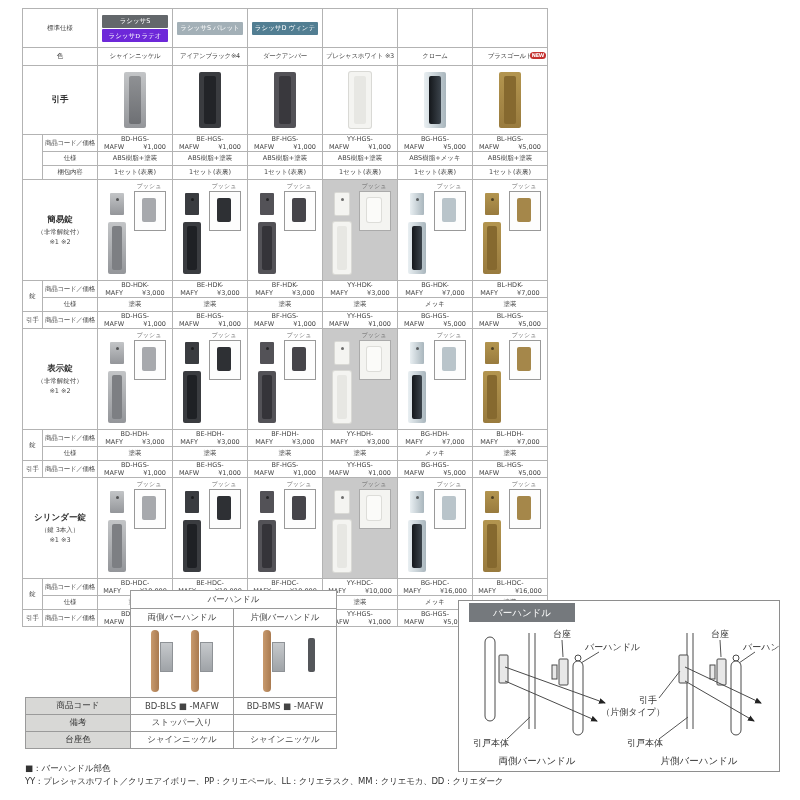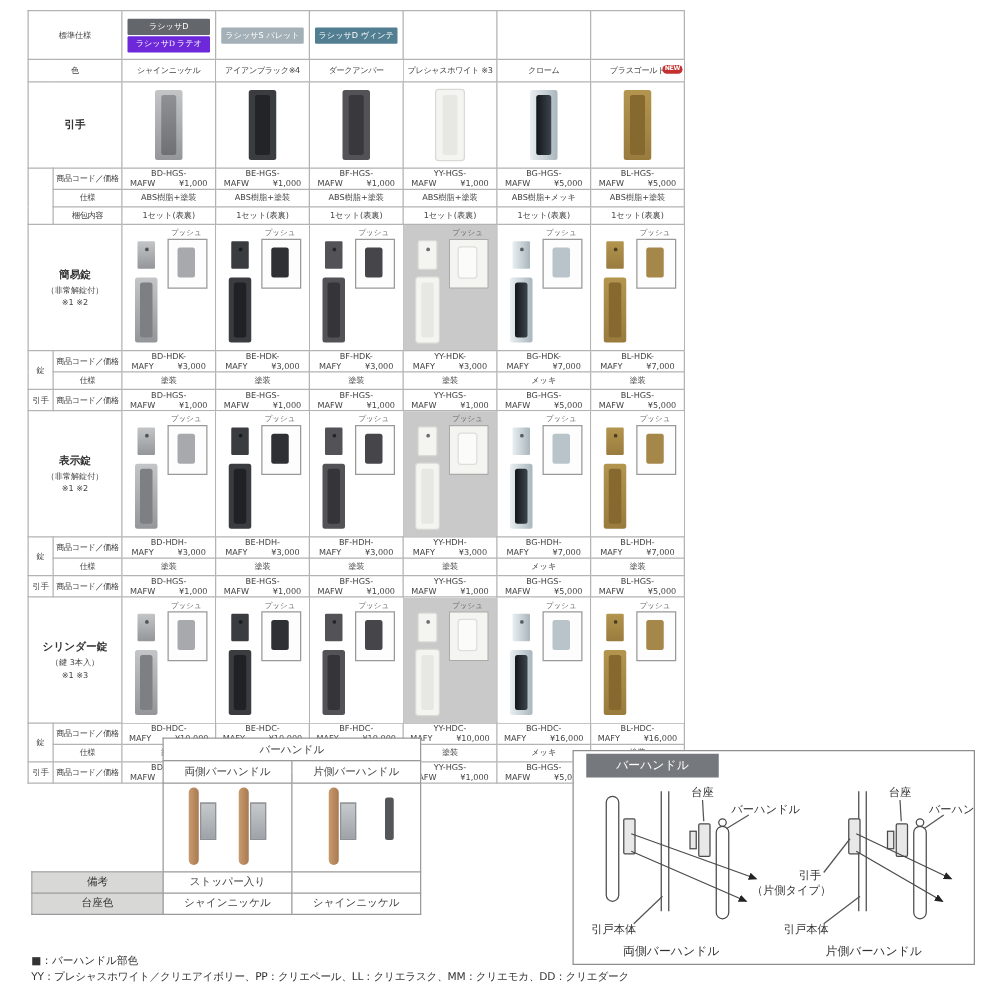--- a/index.html
+++ b/index.html
@@ -107,21 +107,21 @@
       <col style="width:75px">
     <col style="width:75px">
       <col style="width:75px">
       <col style="width:75px">
   </colgroup>
 
   <tbody>
       <tr class="h38">
     <td colspan="2" class="lbl">標準仕様</td>
     <td class="badges">
-      <div class="badge b-s">ラシッサD</div>
+      <div class="badge b-s">ラシッサS</div>
       <div class="badge b-lateo">ラシッサD ラテオ</div>
     </td>
     <td class="badges">
       <div class="badge b-pal">ラシッサS パレット</div>
     </td>
     <td class="badges">
       <div class="badge b-vin">ラシッサD ヴィンティア</div>
     </td>
     <td></td>
     <td></td>
@@ -433,20 +433,25 @@
   <tr>
     <td class="ghost"></td>
     <td class="bar-imgcell">
       <span class="wunit"><span class="bplate"></span><span class="wbar"></span></span>
       <span class="wunit"><span class="bplate"></span><span class="wbar"></span></span>
     </td>
     <td class="bar-imgcell">
       <span class="wunit"><span class="bplate"></span><span class="wbar"></span></span>
       <span class="darkbar"></span>
     </td>
+  </tr>
+  <tr>
+    <td class="lbl2">商品コード</td>
+    <td>BD-BLS ■ -MAFW</td>
+    <td>BD-BMS ■ -MAFW</td>
   </tr>
   <tr>
     <td class="lbl2">備考</td>
     <td>ストッパー入り</td>
     <td></td>
   </tr>
   <tr>
     <td class="lbl2">台座色</td>
     <td>シャインニッケル</td>
     <td>シャインニッケル</td>

